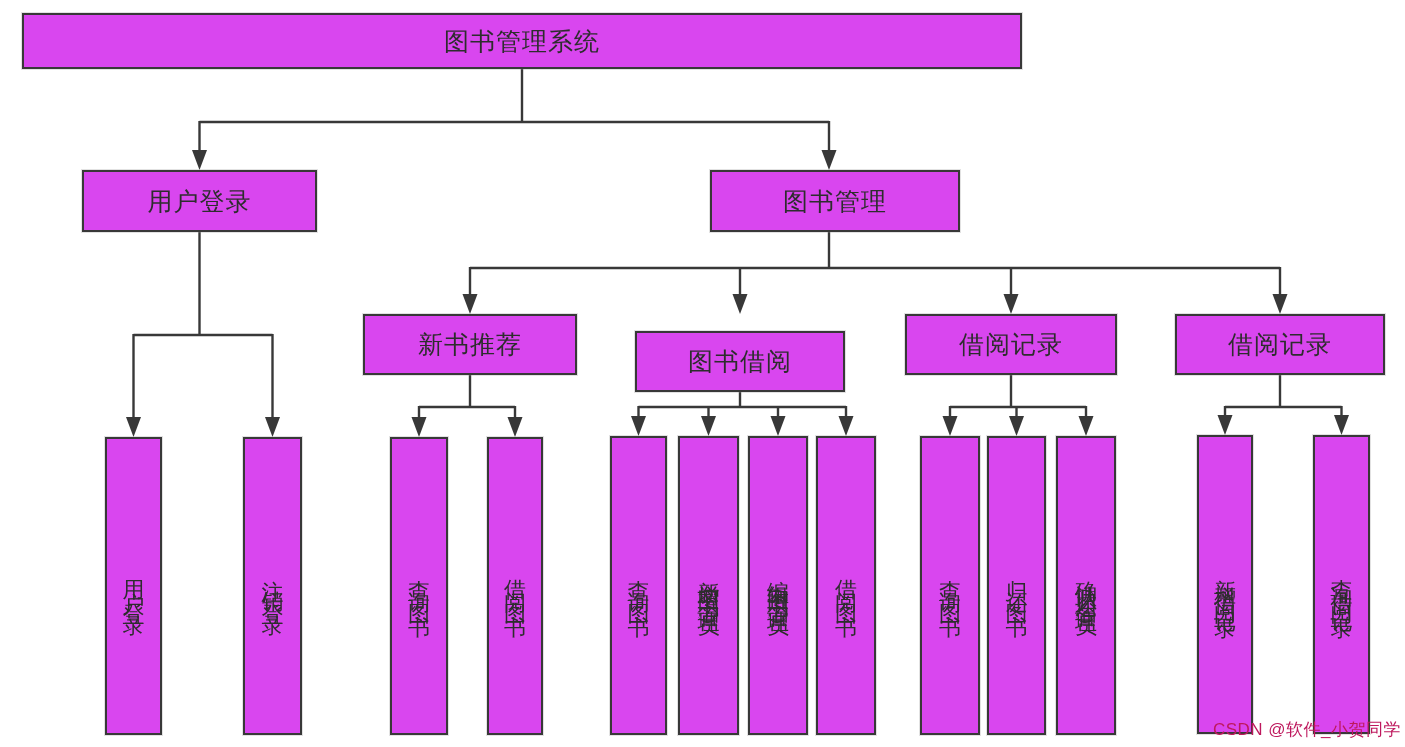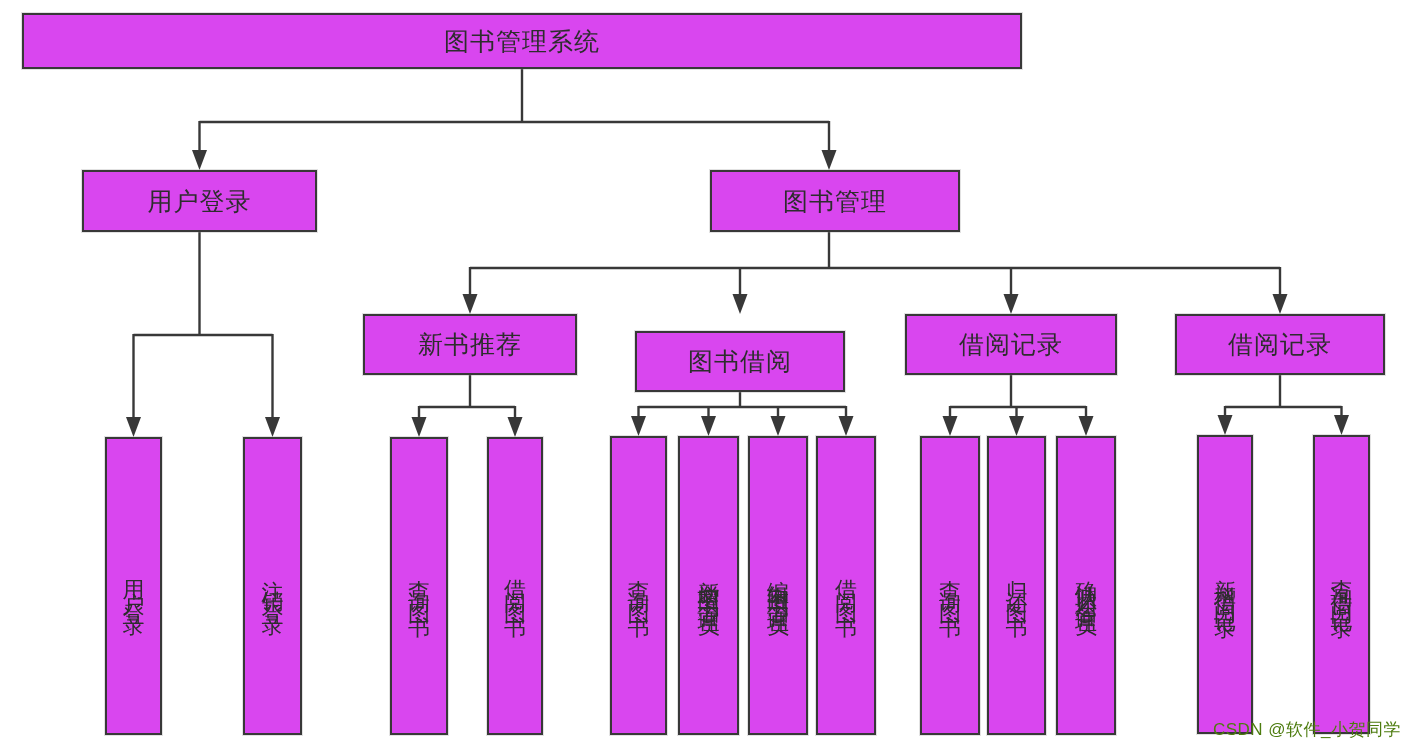--- a/index.html
+++ b/index.html
@@ -36,21 +36,21 @@
     writing-mode:vertical-rl;
     text-orientation:mixed;
     font-size:22px;
     line-height:1;
     white-space:normal;
   }
   .watermark {
     position:absolute;
     right:4px; bottom:6px;
     font-size:17px;
-    color:#4d7c0f;
+    color:#be185d;
     letter-spacing:0.5px;
     z-index:5;
   }
 </style>
 </head>
 <body>
 
 <div class="stage">
   <svg id="edges" xmlns="http://www.w3.org/2000/svg" viewBox="0 0 1405 747">
       <g stroke="#383838" stroke-width="2.4" fill="none">

